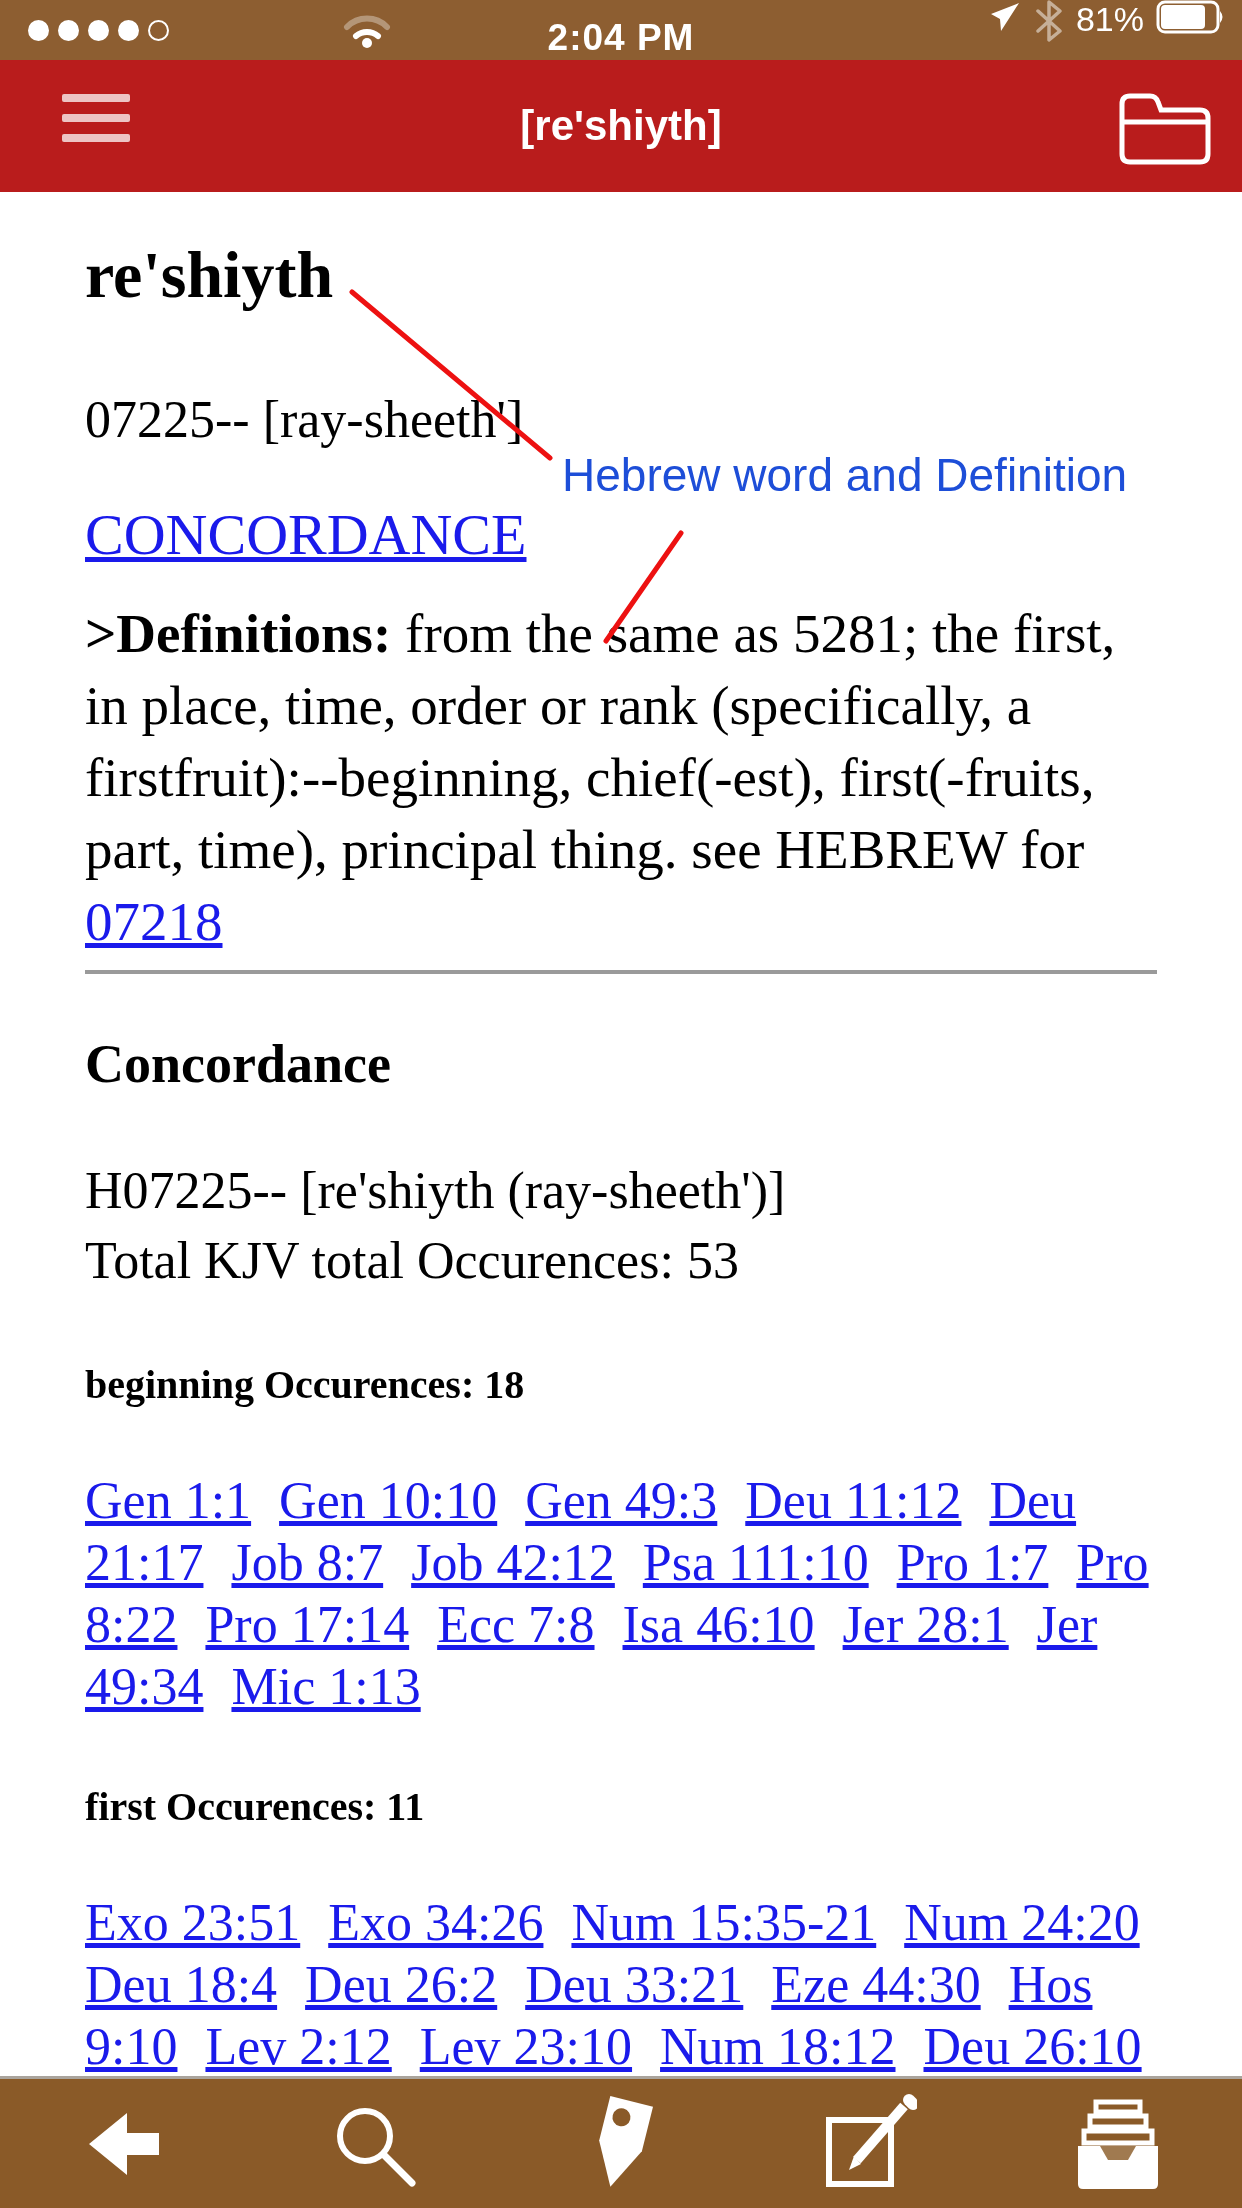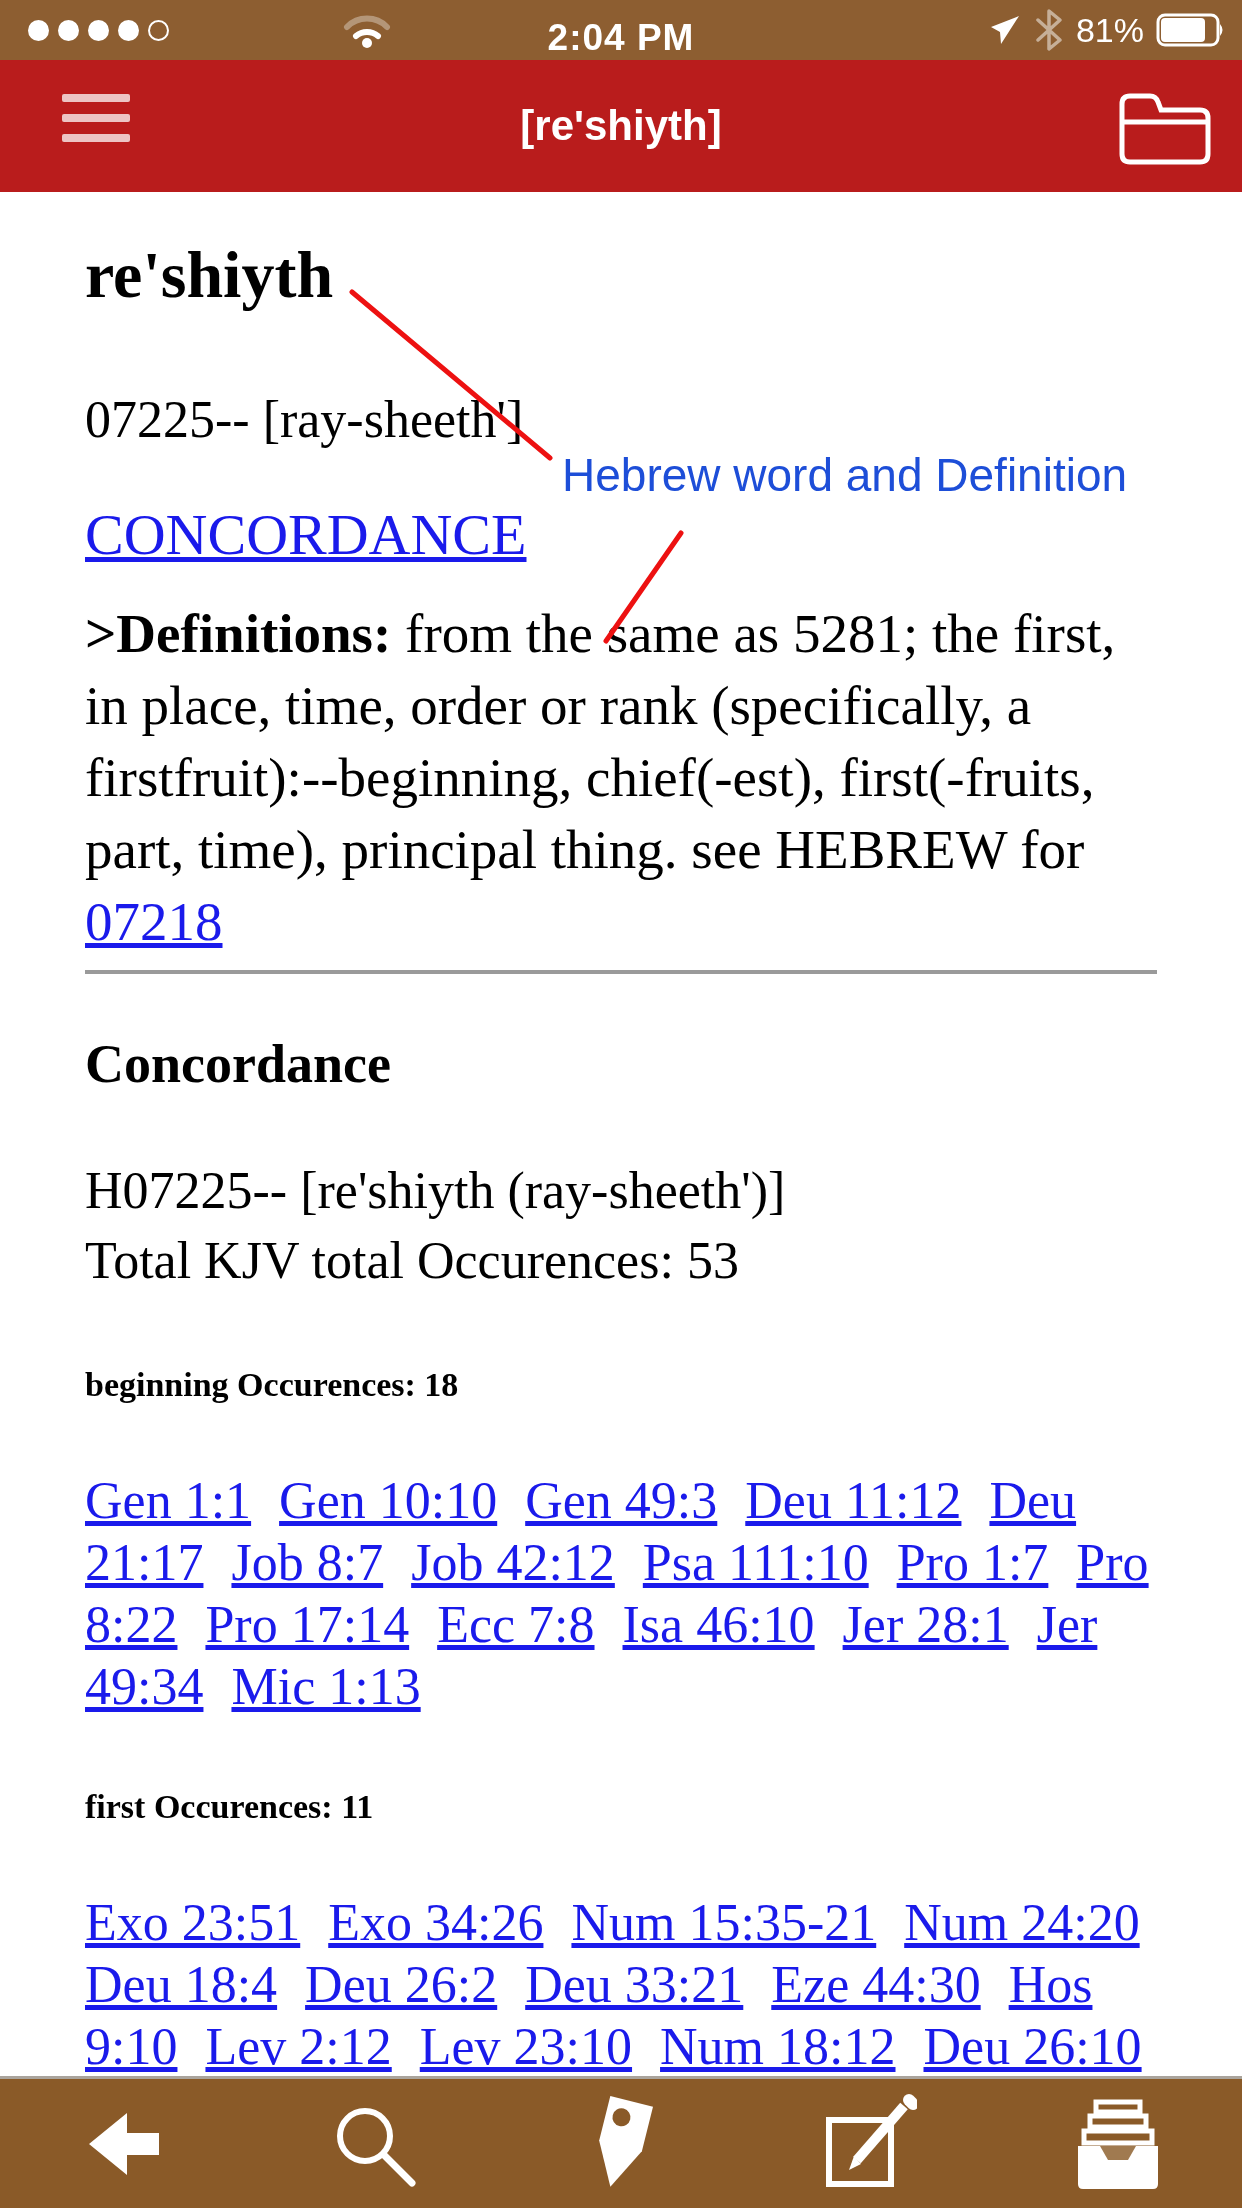--- a/index.html
+++ b/index.html
@@ -18,21 +18,21 @@
   .sb-left { position:absolute; left:28px; top:0; height:60px; display:flex; align-items:center; gap:14px; }
   .dots { display:flex; gap:9px; align-items:center; }
   .dot { width:21px; height:21px; border-radius:50%; border:2px solid #fff; }
   .dot.filled { background:#fff; }
   .wifi { margin-left:160px; }
   .sb-time {
     position:absolute; left:0; right:0; top:0; height:76px;
     display:flex; align-items:center; justify-content:center;
     font-size:37px; font-weight:bold; letter-spacing:1px;
   }
-  .sb-right { position:absolute; right:16px; top:0; height:60px; display:flex; align-items:center; gap:12px; }
+  .sb-right { position:absolute; right:16px; top:0; height:60px; display:flex; align-items:flex-start; gap:12px; }
   .sb-batt-label { font-size:34px; font-weight:normal; }
 
   
   .nav-bar {
     position:absolute; top:60px; left:0; width:100%; height:132px;
     background:#b91c1c; display:flex; align-items:center;
     font-family:"Liberation Sans", sans-serif;
   }
   .menu-btn { position:absolute; left:62px; top:34px; width:68px; height:54px;
     background:none; border:none; padding:0; cursor:pointer; }
@@ -51,21 +51,21 @@
   }
   .word-heading { font-size:66px; line-height:70px; font-weight:bold; margin:48px 0 0; }
   .translit { font-size:52px; line-height:60px; margin:80px 0 0; }
   .conc-link-line { font-size:58px; line-height:66px; margin:52px 0 0; }
   a { color:#1a1aeb; text-decoration:underline; }
   .definition { font-size:55px; line-height:72px; margin:30px 0 0; }
   .definition b { font-weight:bold; }
   hr.rule { border:none; border-top:4px solid #9a9a9a; margin:12px 0 0; }
   .conc-heading { font-size:54px; line-height:60px; font-weight:bold; margin:60px 0 0; }
   .entry-lines { font-size:52px; line-height:70px; margin:62px 0 0; }
-  .occ-head { font-size:34px; line-height:58px; font-weight:bold; margin:60px 0 0; }
+  .occ-head { font-size:40px; line-height:58px; font-weight:bold; margin:60px 0 0; }
   .refs { font-size:52px; line-height:62px; margin:56px 0 0; }
   .refs a { margin-right:15px; }
 
   
   .annot-svg { position:absolute; left:0; top:0; pointer-events:none; }
   .annot-text {
     position:absolute; left:562px; top:448px;
     font-family:"Liberation Sans", sans-serif; font-size:46px; color:#1d4ed8;
     white-space:nowrap; pointer-events:none;
   }

